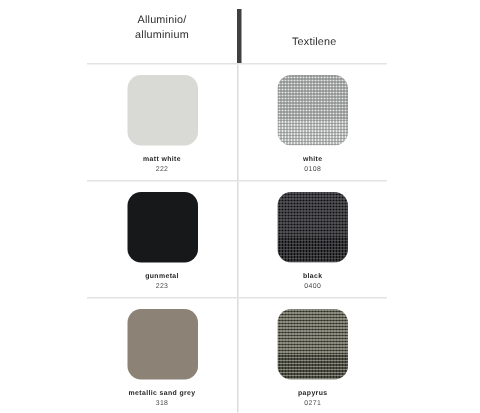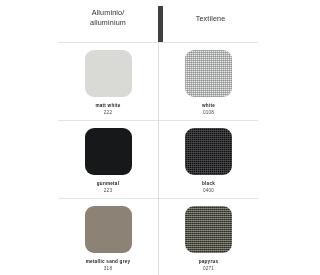--- a/index.html
+++ b/index.html
@@ -37,22 +37,22 @@
   }
   .head-cell {
     flex: 1 1 50%;
     display: flex;
     align-items: flex-start;
     justify-content: center;
     padding-top: 2px;
     box-sizing: border-box;
   }
   .head-cell.right-col {
-    border-left: 5px solid #404040;
-    align-items: flex-start;
+    border-left: 3px solid #404040;
+    align-items: center;
   }
   .head-cell .head-label {
     font-size: 7.2px;
     line-height: 1.45;
     letter-spacing: 0.15px;
     text-align: center;
     color: #2d2d2d;
     white-space: pre-line;
   }
   .head-cell.right-col .head-label {

